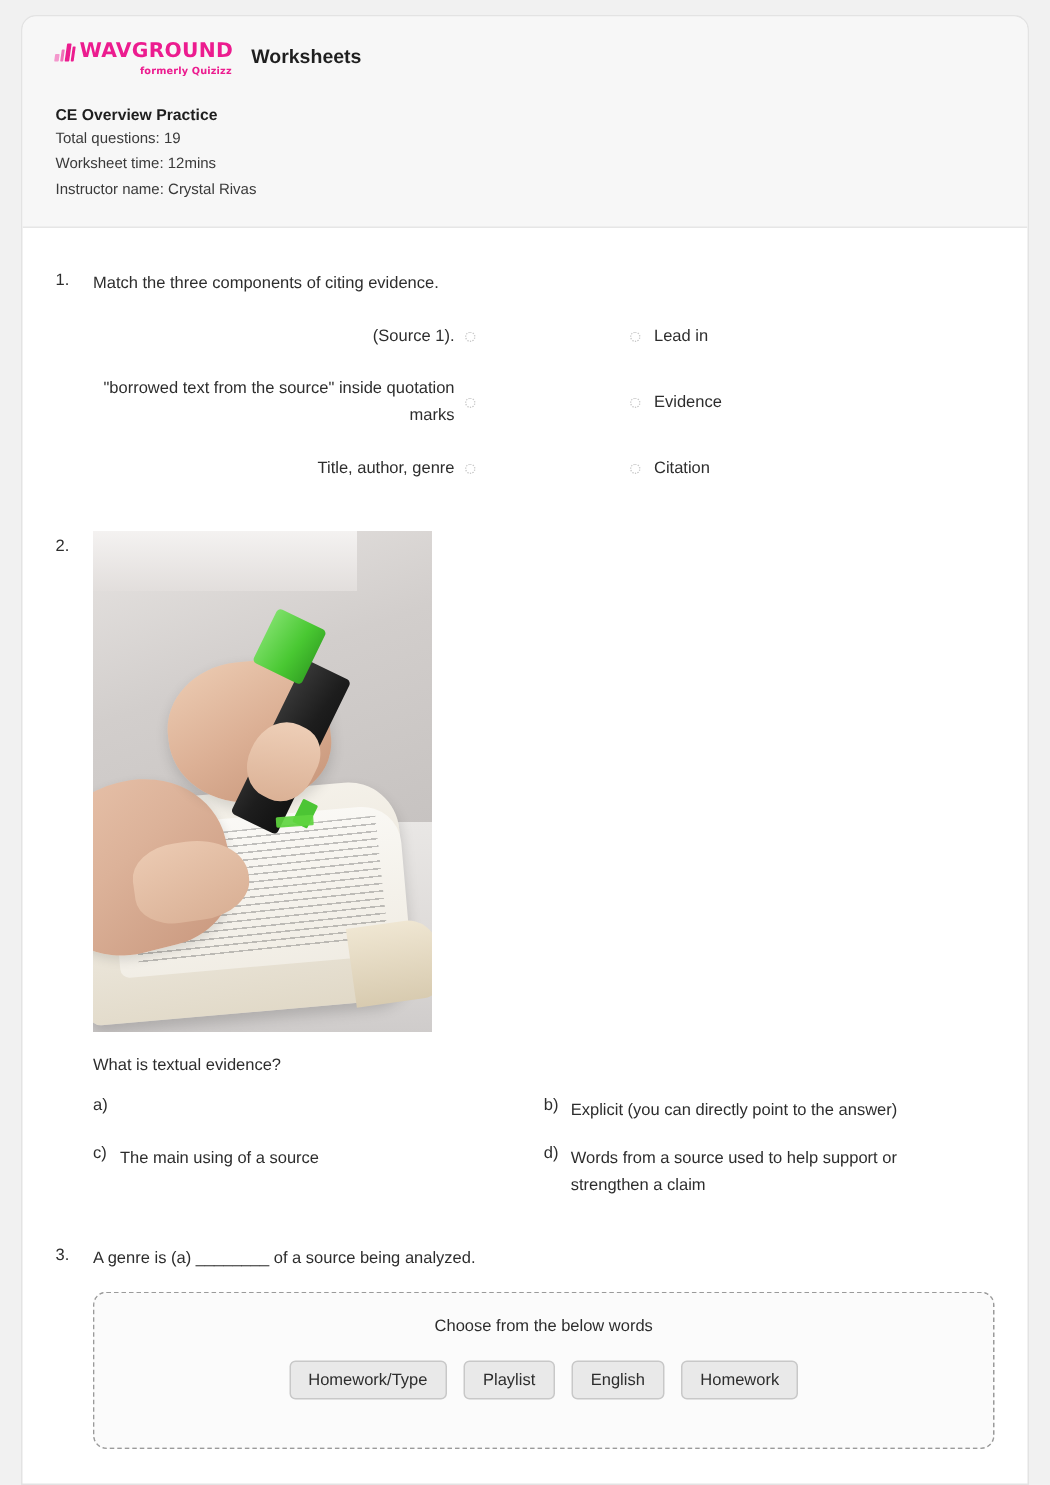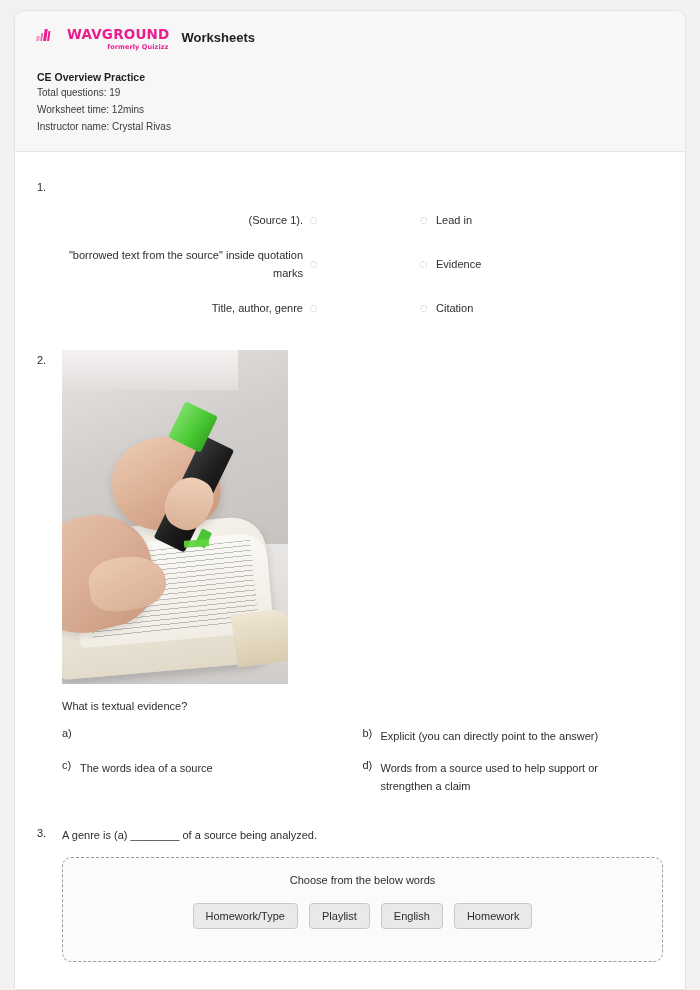--- a/index.html
+++ b/index.html
@@ -45,21 +45,21 @@
     align-items: flex-start;
   }
   .logo-block {
     display: flex;
     flex-direction: column;
     align-items: flex-end;
   }
   .logo-top {
     display: flex;
     align-items: flex-end;
-    gap: 17px;
+    gap: 3px;
   }
   .logo-mark {
     display: flex;
     align-items: flex-end;
     gap: 1px;
     height: 13px;
     transform: skewX(-8deg);
   }
   .logo-mark i {
     display: block;
@@ -392,20 +392,21 @@
       <div class="meta-line">Instructor name: Crystal Rivas</div>
     </div>
 
   </div>
 
   <div class="qbody">
 
     <div class="question" id="q1">
       <div class="q-head">
         <span class="q-num">1.</span>
+        <span class="q-text">Match the three components of citing evidence.</span>
       </div>
 
       <div class="match">
         <div class="match-row">
           <span class="m-left">(Source 1).</span>
           <span class="dot"></span>
           <span class="m-gap"></span>
           <span class="dot"></span>
           <span class="m-right">Lead in</span>
         </div>
@@ -457,21 +458,21 @@
       <div class="options">
         <div class="opt">
           <span class="opt-key">a)</span>
         </div>
         <div class="opt">
           <span class="opt-key">b)</span>
           <span class="opt-text">Explicit (you can directly point to the answer)</span>
         </div>
         <div class="opt">
           <span class="opt-key">c)</span>
-          <span class="opt-text">The words idea of a source</span>
+          <span class="opt-text">The main using of a source</span>
         </div>
         <div class="opt">
           <span class="opt-key">d)</span>
           <span class="opt-text">Words from a source used to help support or strengthen a claim</span>
         </div>
       </div>
     </div>
 
     <div class="question" id="q3">
       <div class="q-head">

